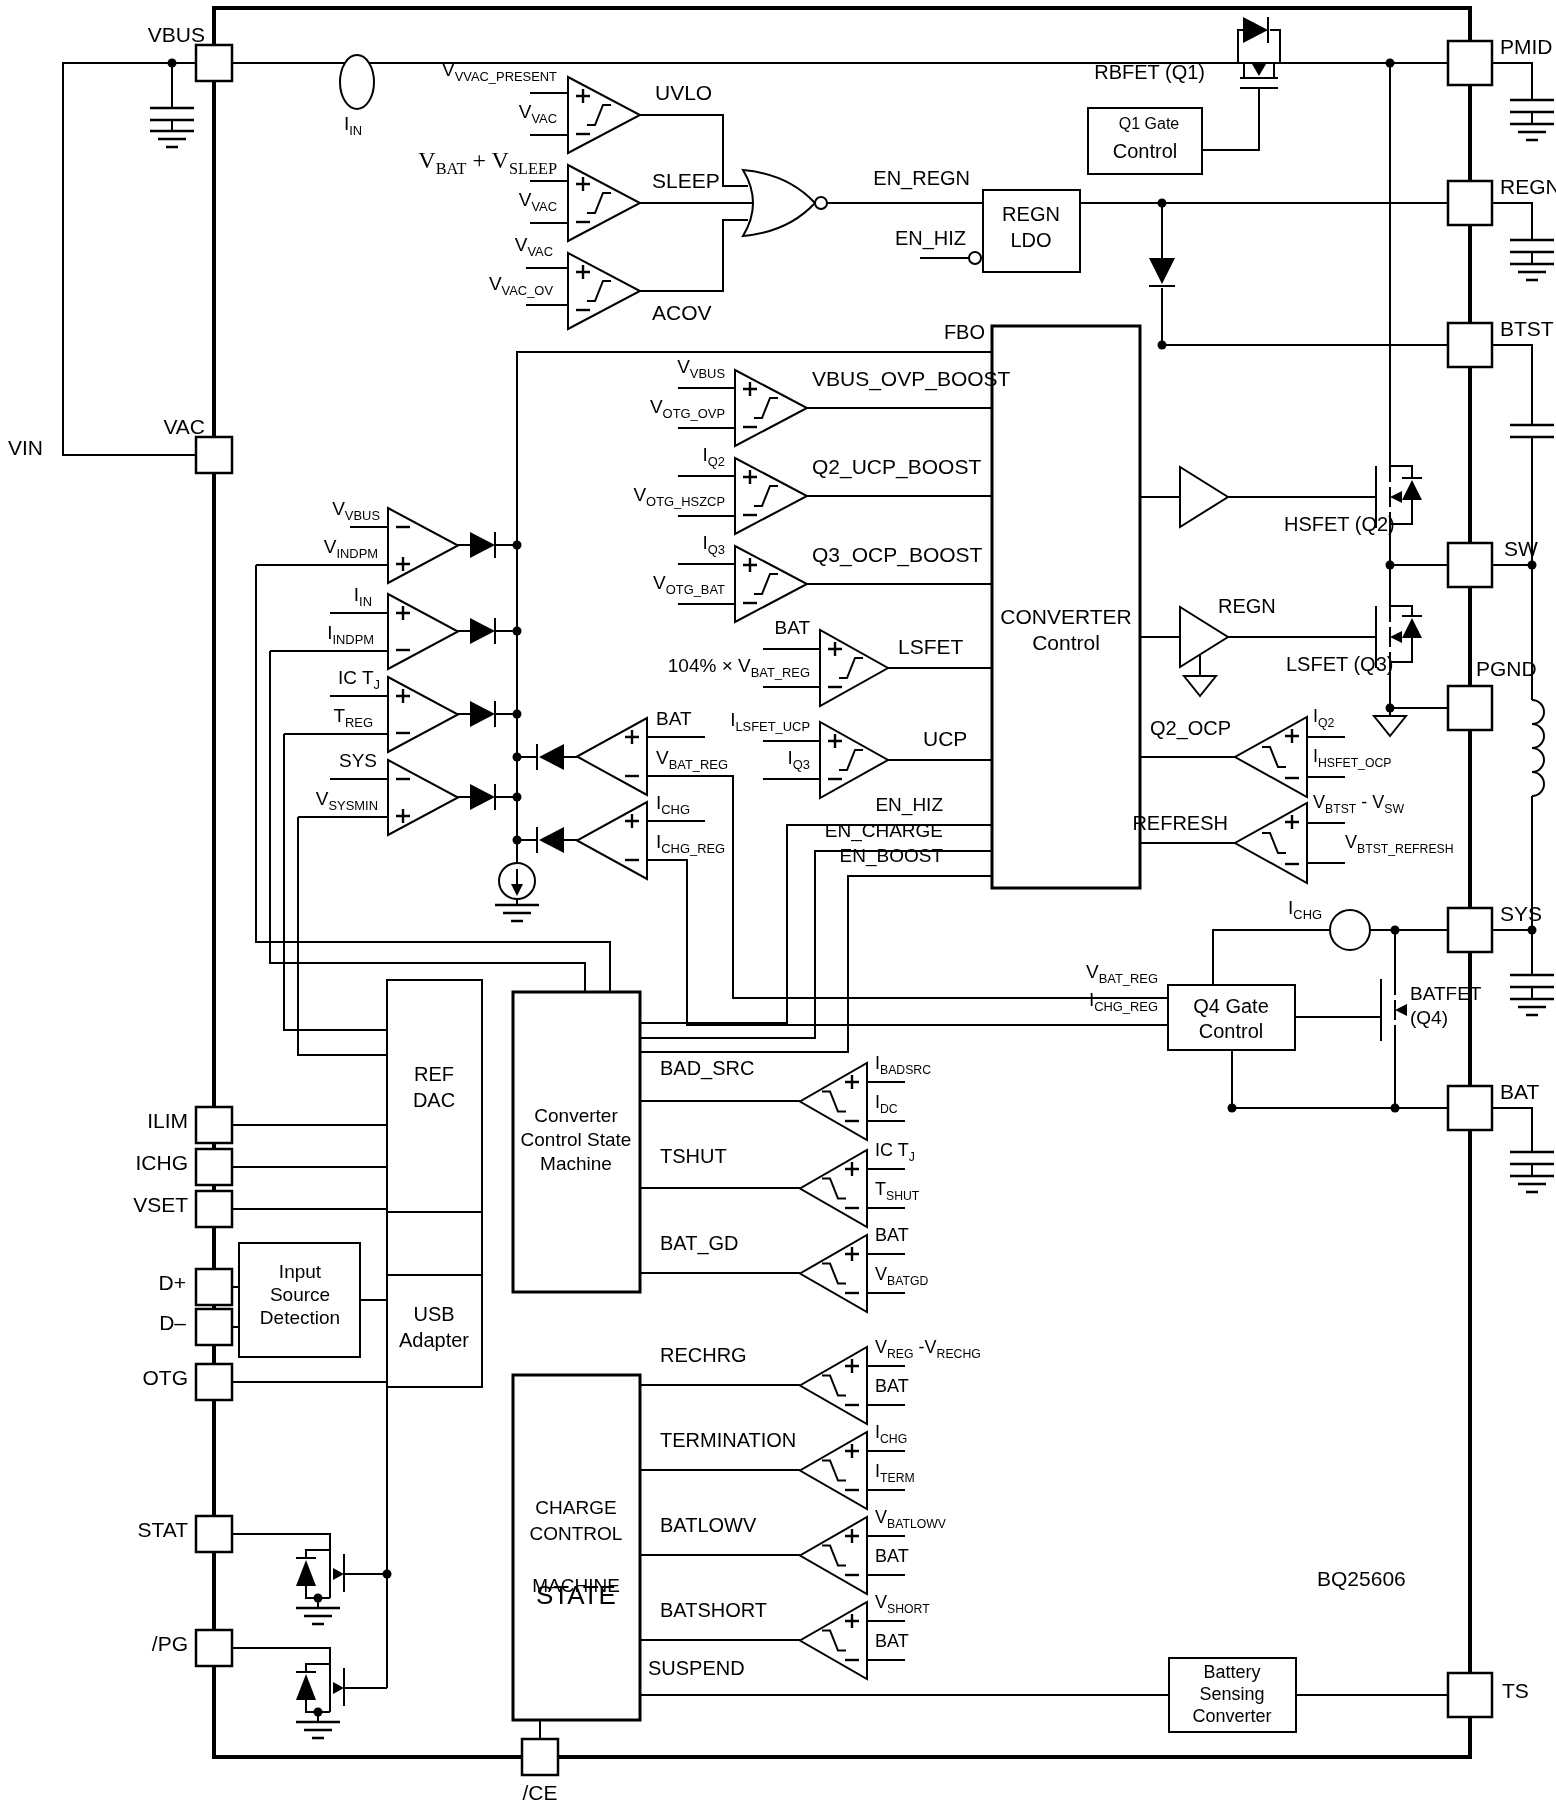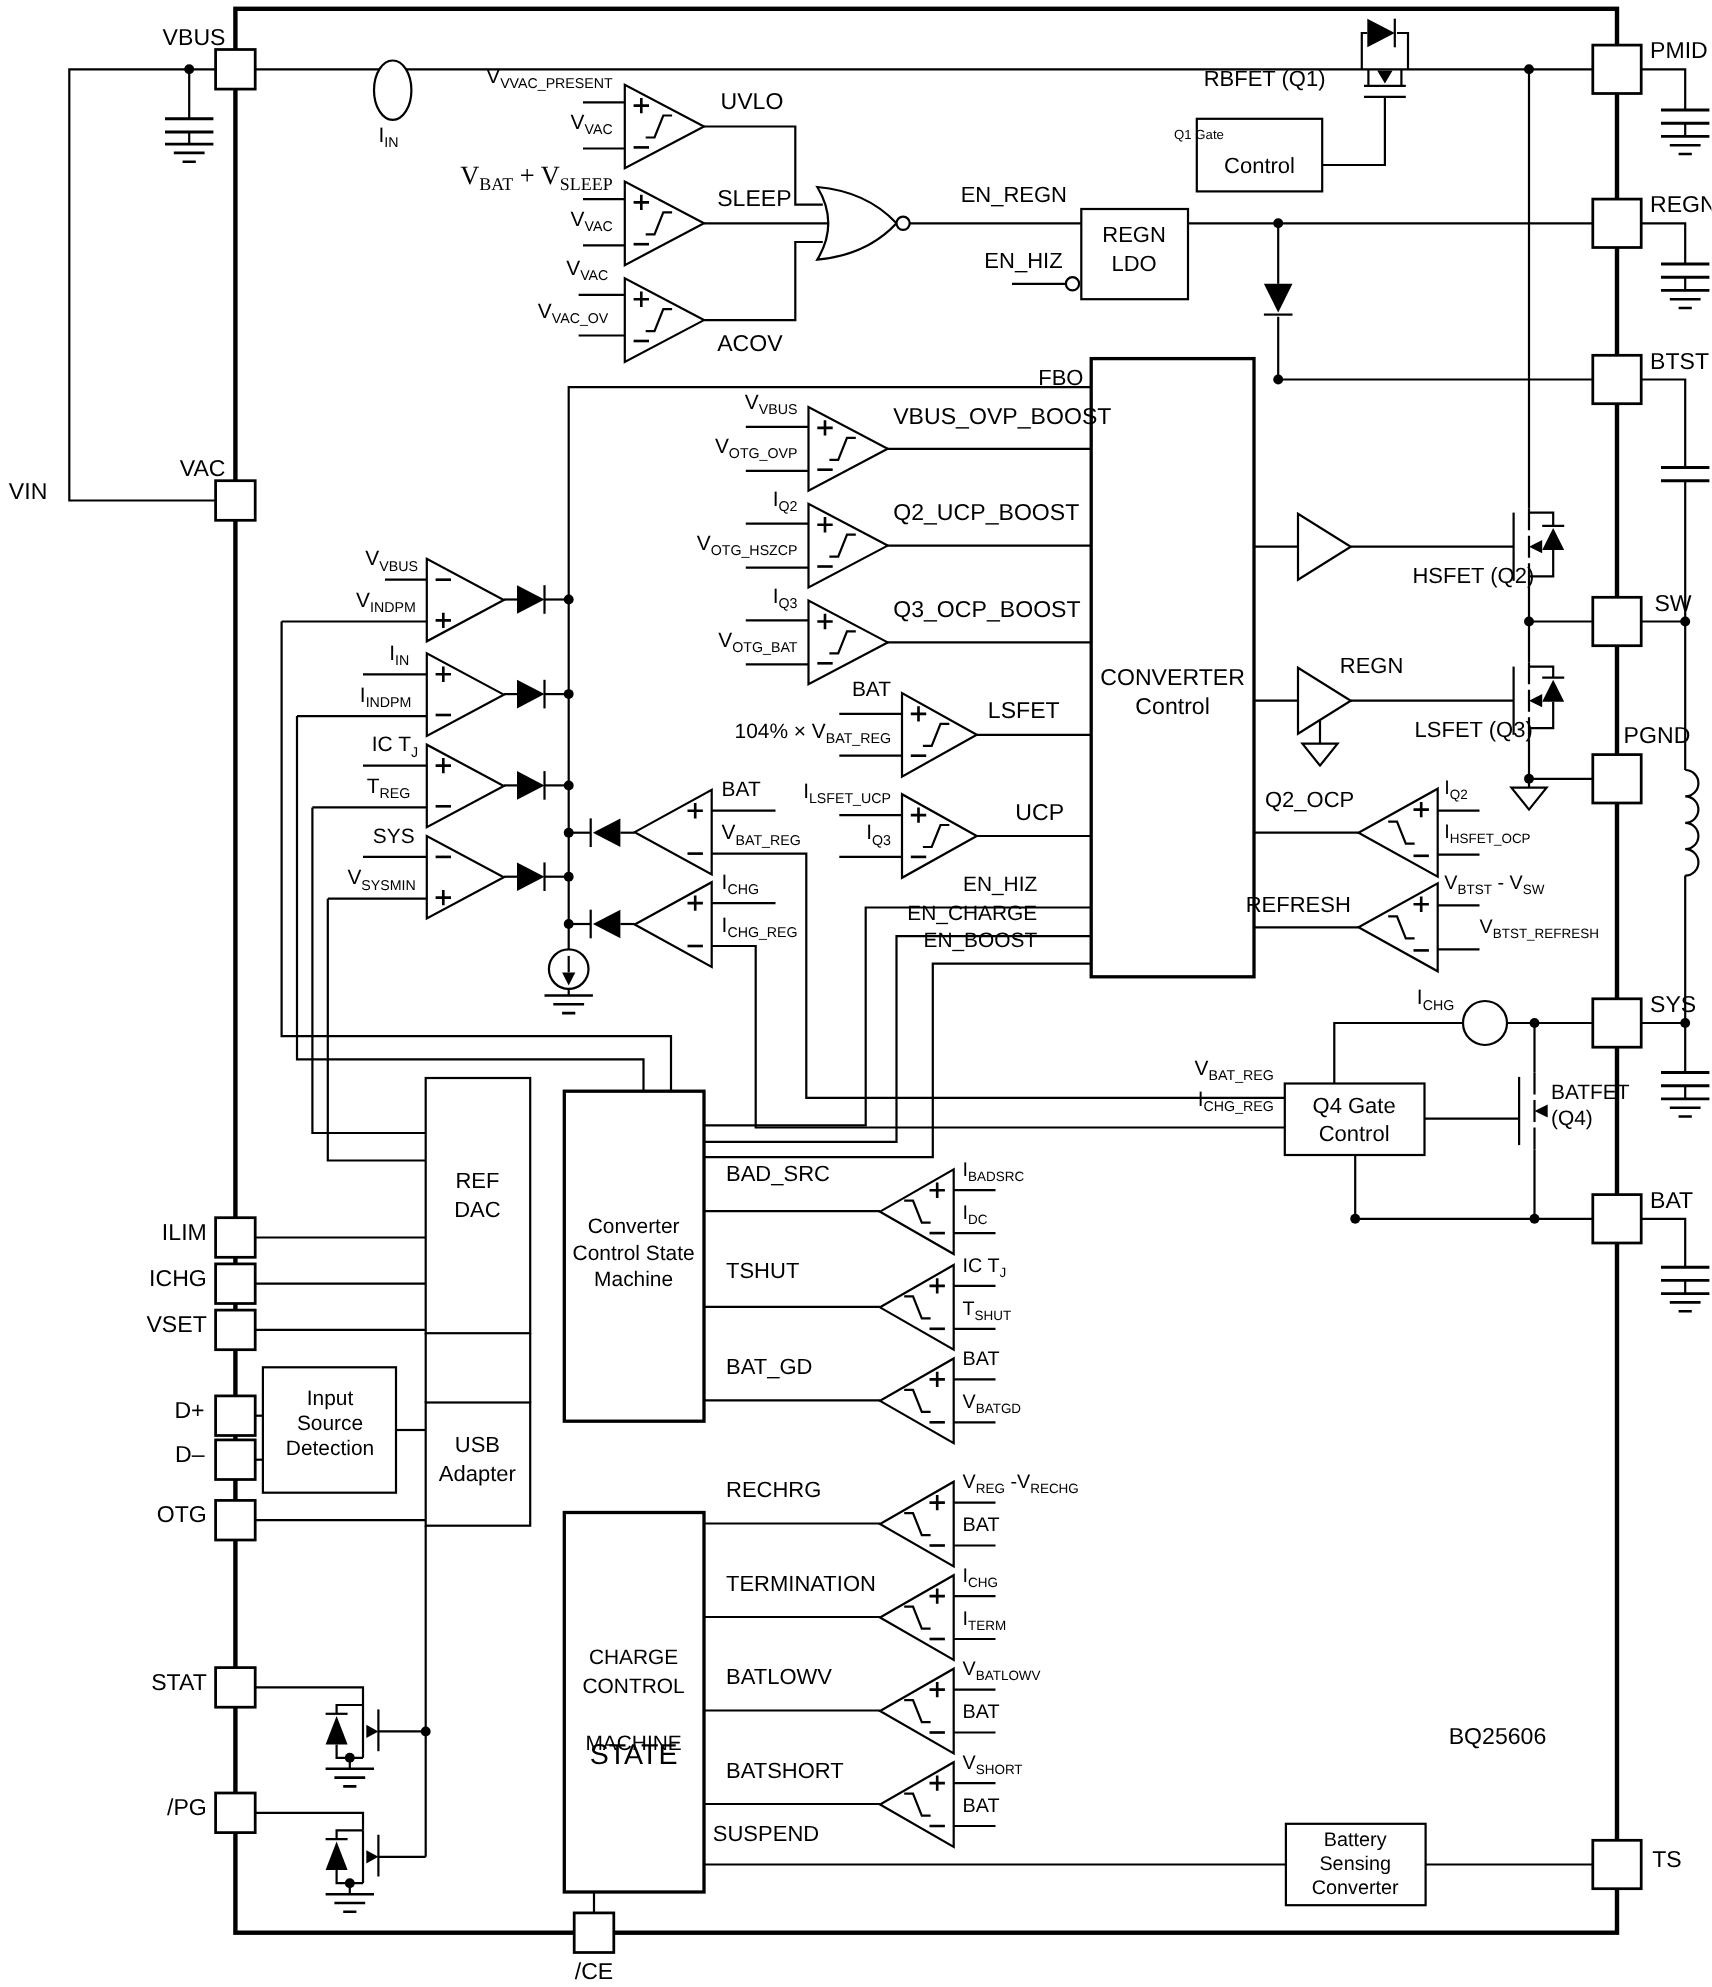--- a/index.html
+++ b/index.html
@@ -413,25 +413,25 @@
       <div class="lbl" style="left: 655px; top: 82px; font-size: 21px;">UVLO</div>
       <div class="lbl r" style="left: 557px; top: 148px; font-size: 24px; font-family: Liberation Serif, serif;">V<sub>BAT</sub> + V<sub>SLEEP</sub></div>
       <div class="lbl r" style="left: 557px; top: 190px; font-size: 19px;">V<sub>VAC</sub></div>
       <div class="lbl" style="left: 652px; top: 170px; font-size: 21px;">SLEEP</div>
       <div class="lbl r" style="left: 553px; top: 235px; font-size: 19px;">V<sub>VAC</sub></div>
       <div class="lbl r" style="left: 553px; top: 274px; font-size: 19px;">V<sub>VAC_OV</sub></div>
       <div class="lbl" style="left: 652px; top: 258px; font-size: 21px; margin-top: 44px;">ACOV</div>
       <div class="lbl r" style="left: 970px; top: 168px; font-size: 20px;">EN_REGN</div>
       <div class="lbl r" style="left: 966px; top: 228px; font-size: 20px;">EN_HIZ</div>
       <div class="lbl r" style="left: 1205px; top: 62px; font-size: 20px;">RBFET (Q1)</div>
-      <div class="lbl c" style="left: 1090px; top: 116px; font-size: 12px; text-align: center;">Q1 Gate</div>
+      <div class="lbl c" style="left: 1149px; top: 116px; font-size: 16px; text-align: center;">Q1 Gate</div>
       <div class="lbl c" style="left: 1145px; top: 141px; font-size: 20px;">Control</div>
       <div class="lbl c" style="left: 1031px; top: 204px; font-size: 20px;">REGN</div>
       <div class="lbl c" style="left: 1031px; top: 230px; font-size: 20px;">LDO</div>
-      <div class="lbl r" style="left: 985px; top: 322px; font-size: 20px; margin-top: 12px;">FBO</div>
+      <div class="lbl r" style="left: 985px; top: 322px; font-size: 20px;">FBO</div>
       <div class="lbl r" style="left: 725px; top: 357px; font-size: 19px;">V<sub>VBUS</sub></div>
       <div class="lbl r" style="left: 725px; top: 397px; font-size: 19px;">V<sub>OTG_OVP</sub></div>
       <div class="lbl" style="left: 812px; top: 368px; font-size: 21px;">VBUS_OVP_BOOST</div>
       <div class="lbl r" style="left: 725px; top: 445px; font-size: 19px;">I<sub>Q2</sub></div>
       <div class="lbl r" style="left: 725px; top: 485px; font-size: 19px;">V<sub>OTG_HSZCP</sub></div>
       <div class="lbl" style="left: 812px; top: 456px; font-size: 21px;">Q2_UCP_BOOST</div>
       <div class="lbl r" style="left: 725px; top: 533px; font-size: 19px;">I<sub>Q3</sub></div>
       <div class="lbl r" style="left: 725px; top: 573px; font-size: 19px;">V<sub>OTG_BAT</sub></div>
       <div class="lbl" style="left: 812px; top: 544px; font-size: 21px;">Q3_OCP_BOOST</div>
       <div class="lbl r" style="left: 810px; top: 618px; font-size: 19px;">BAT</div>

